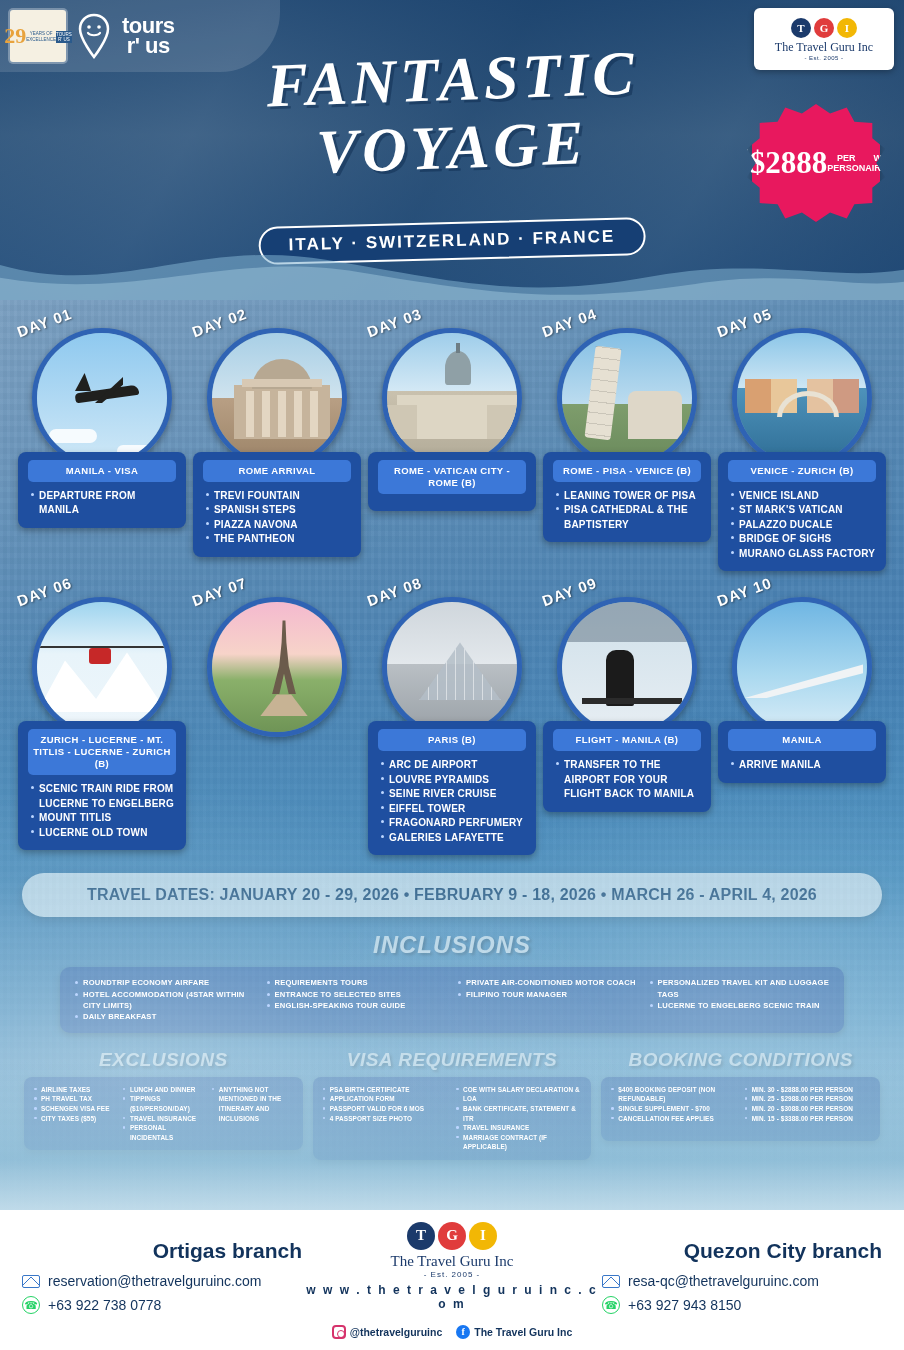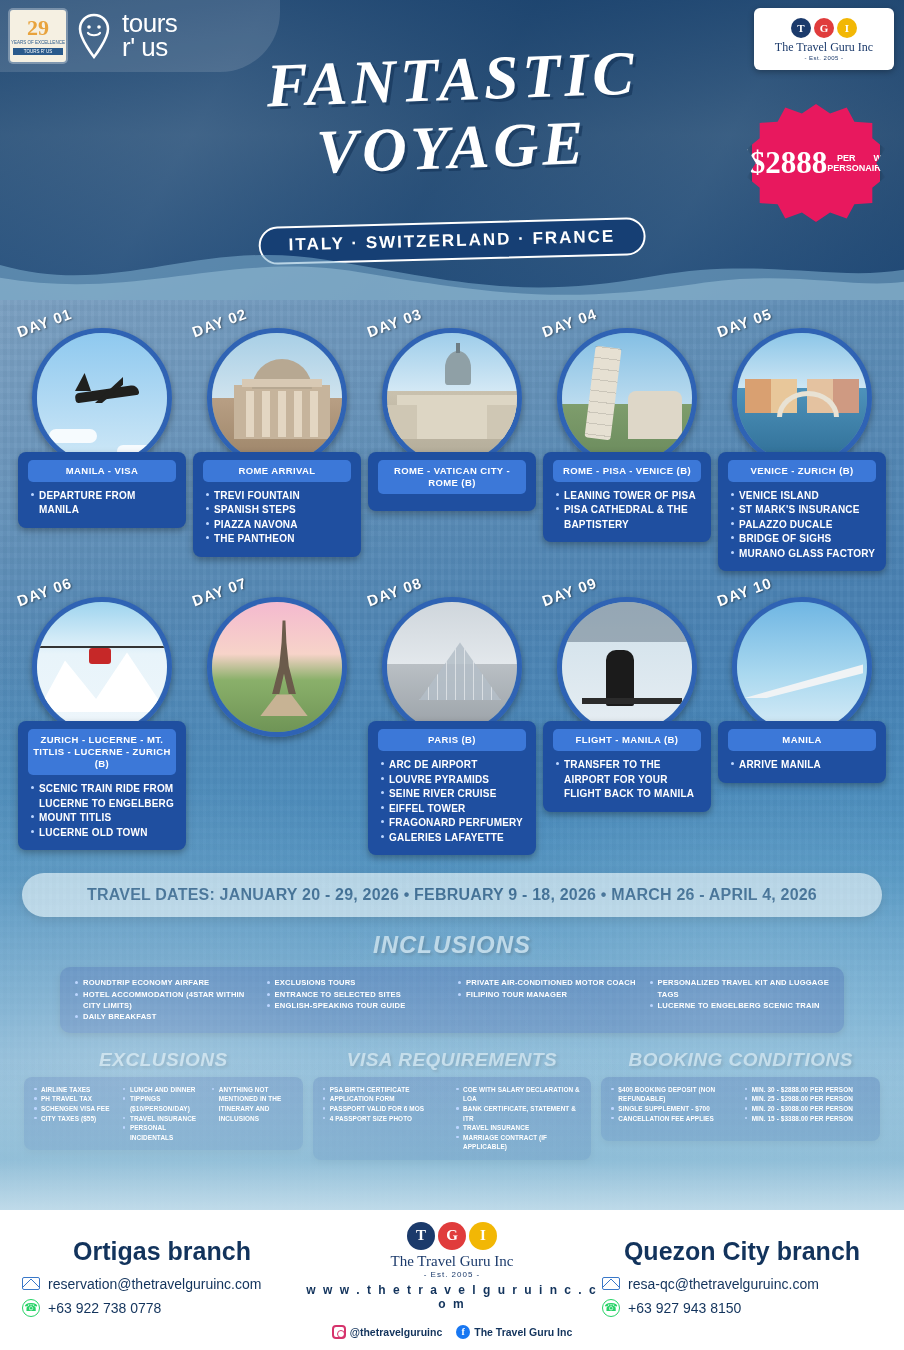--- a/index.html
+++ b/index.html
@@ -62,29 +62,29 @@
     position:absolute; left:0; top:0;
     width:280px; height:72px;
     background: rgba(255,255,255,0.13);
     border-bottom-right-radius: 60px;
     display:flex; align-items:center; gap:10px;
     padding-left:10px;
   }
   .stamp {
     width:56px; height:52px; background:#f5f0e2;
     border-radius:3px; position:relative;
-    display:flex; flex-direction:column; align-items:center; justify-content:center;
+    display:flex; flex-direction:row; align-items:center; justify-content:center;
     box-shadow:0 0 0 2px rgba(255,255,255,.3);
   }
   .stamp .num { font-weight:bold; font-size:22px; color:#e8a33d; line-height:1; font-family:"Liberation Serif", serif;}
   .stamp .sub { font-size:4.5px; color:#2a5a8c; text-align:center; line-height:1.15; margin-top:1px;}
   .stamp .ribbon { font-size:4.5px; background:#2a5a8c; color:#fff; width:90%; text-align:center; margin-top:2px; padding:1px 0;}
   .pin-icon { width:36px; height:46px; position:relative; }
   .pin-icon svg { width:36px; height:46px; }
-  .tours-text { color:#fff; font-size:26px; font-weight:normal; line-height:.92; letter-spacing:-.5px; }
+  .tours-text { color:#fff; font-size:22px; font-weight:bold; line-height:.92; letter-spacing:-.5px;text-align:center; }
 
   .logo-box {
     position:absolute; right:10px; top:8px;
     width:140px; height:62px;
     background:#fff; border-radius:6px;
     display:flex; flex-direction:column; align-items:center; justify-content:center;
     box-shadow:0 2px 6px rgba(0,0,0,.3);
   }
   .logo-circles { display:flex; gap:3px; }
   .logo-circles span {
@@ -280,21 +280,21 @@
   .tri-box li::before { content:""; position:absolute; left:0; top:3px; width:2.5px; height:2.5px; border-radius:50%; background:#bcd6ff; }
 
   
   .footer {
     position:absolute; left:0; right:0; bottom:0; height:140px;
     background:#fff;
     display:flex; align-items:center; justify-content:space-between;
     padding:0 22px;
   }
   .branch { width:280px; }
-  .branch h3 { font-size:25px; color:#12335c; text-align:center; margin-bottom:10px; font-weight:bold;}
+  .branch h3 { font-size:21px; color:#12335c; text-align:right; margin-bottom:10px; font-weight:bold;}
   .branch .line { display:flex; align-items:center; gap:8px; font-size:14px; color:#12335c; margin-bottom:7px; }
   .mail-ico { width:18px; height:13px; border:1.6px solid #3a78c9; border-radius:2px; position:relative; flex:none;}
   .mail-ico::after { content:""; position:absolute; left:0; top:0; width:100%; height:100%;
     background:linear-gradient(135deg,transparent 45%,#3a78c9 45%,#3a78c9 52%,transparent 52%),
                linear-gradient(-135deg,transparent 45%,#3a78c9 45%,#3a78c9 52%,transparent 52%);
     background-size:50% 100%; background-repeat:no-repeat; background-position:left top,right top; }
   .wa-ico { width:18px; height:18px; border-radius:50%; border:1.6px solid #25d366; color:#25d366;
     display:flex; align-items:center; justify-content:center; font-size:11px; flex:none;}
   .center-foot { text-align:center; width:300px; }
   .center-foot .logo-circles { justify-content:center; }
@@ -454,21 +454,21 @@
           <div class="ven-house" style="left:8px;background:#d9a071;"></div>
           <div class="ven-house" style="left:34px;background:#e8c79a;"></div>
           <div class="ven-house" style="right:8px;background:#cf9a82;"></div>
           <div class="ven-house" style="right:34px;background:#e4c2a0;"></div>
           <div class="ven-bridge"></div>
         </div>
         <div class="panel">
           <div class="panel-title">VENICE - ZURICH (B)</div>
           <ul>
             <li>VENICE ISLAND</li>
-            <li>ST MARK'S INSURANCE</li>
+            <li>ST MARK'S VATICAN</li>
             <li>PALAZZO DUCALE</li>
             <li>BRIDGE OF SIGHS</li>
             <li>MURANO GLASS FACTORY</li>
           </ul>
         </div>
       </div>
     </div>
 
     <div class="day-row" style="margin-top:26px;">
 
@@ -558,21 +558,21 @@
     <div class="incl-box">
       <div class="incl-col">
         <ul>
           <li>ROUNDTRIP ECONOMY AIRFARE</li>
           <li>HOTEL ACCOMMODATION (4STAR WITHIN CITY LIMITS)</li>
           <li>DAILY BREAKFAST</li>
         </ul>
       </div>
       <div class="incl-col">
         <ul>
-          <li>EXCLUSIONS TOURS</li>
+          <li>REQUIREMENTS TOURS</li>
           <li>ENTRANCE TO SELECTED SITES</li>
           <li>ENGLISH-SPEAKING TOUR GUIDE</li>
         </ul>
       </div>
       <div class="incl-col">
         <ul>
           <li>PRIVATE AIR-CONDITIONED MOTOR COACH</li>
           <li>FILIPINO TOUR MANAGER</li>
         </ul>
       </div>

